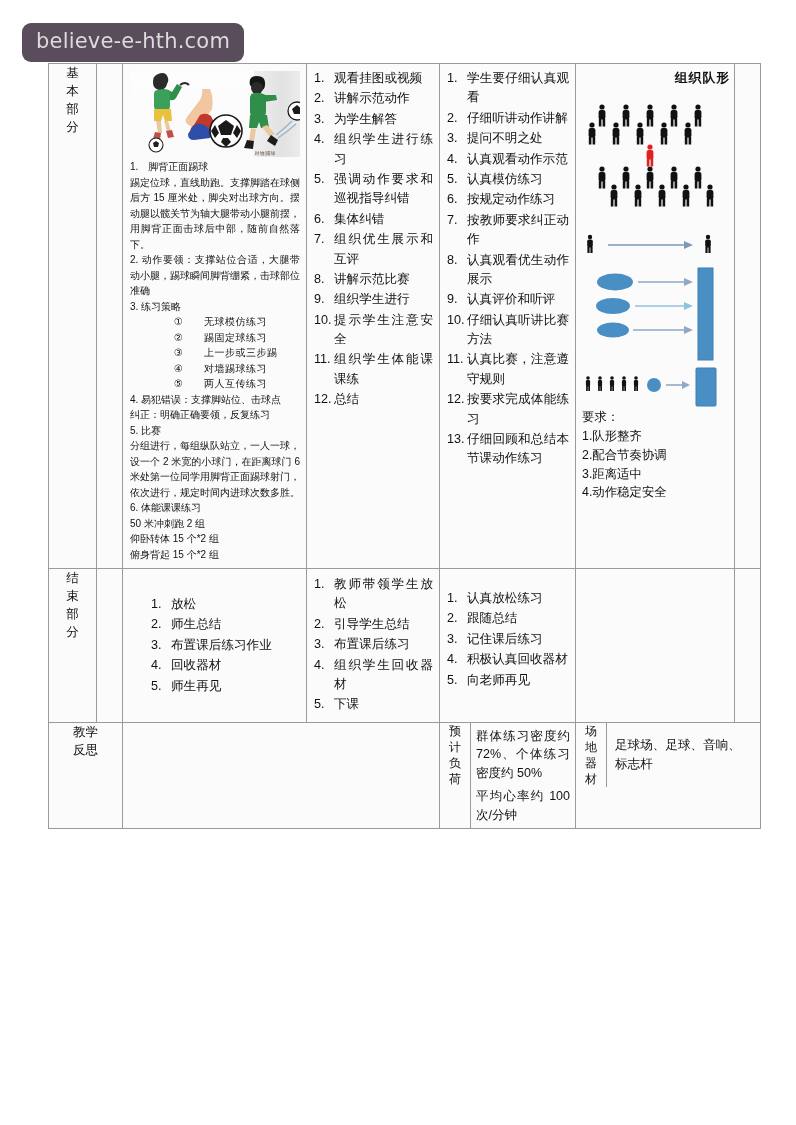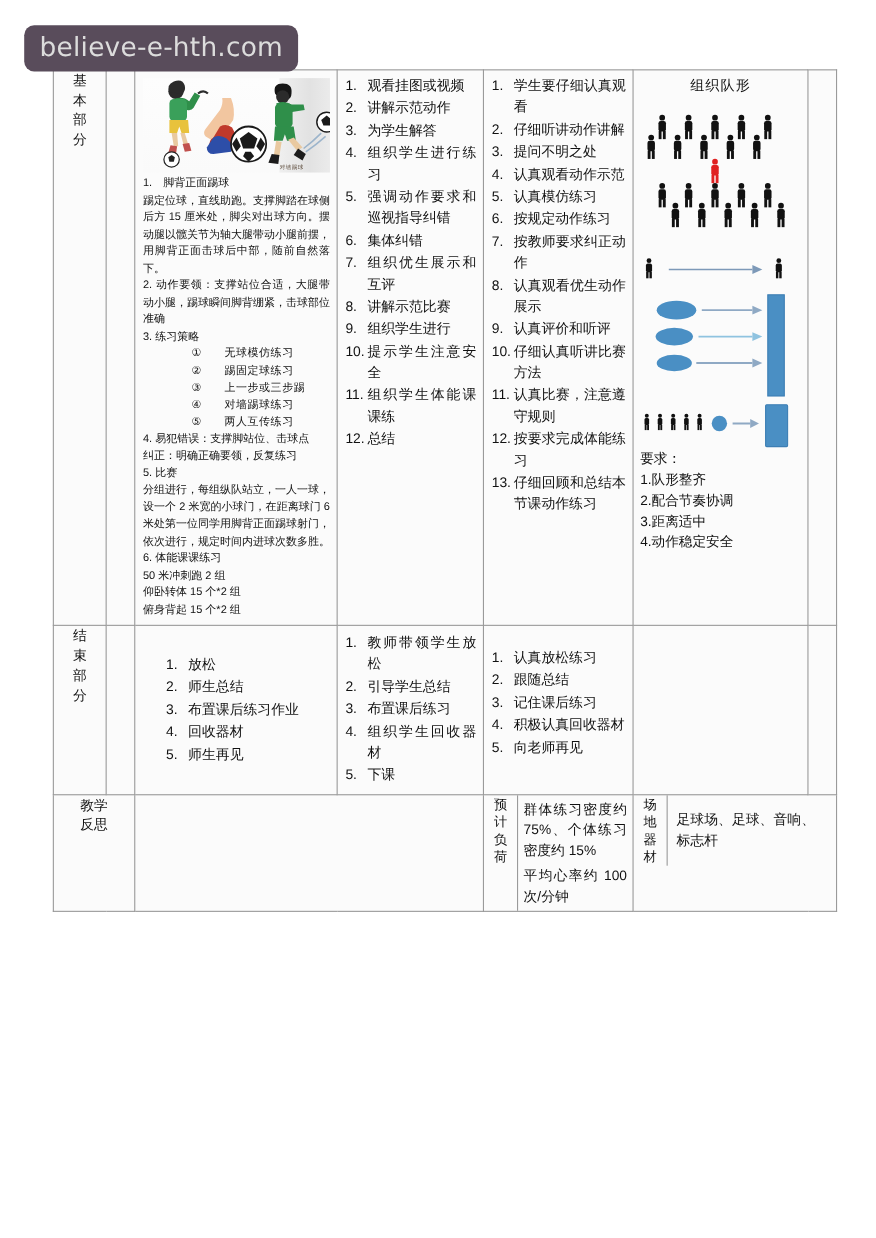--- a/index.html
+++ b/index.html
@@ -15,21 +15,21 @@
     overflow: hidden;
   }
 
   
   #watermark {
     position: absolute;
     left: 22px;
     top: 23px;
     background: #594c5b;
     color: #dcdcdc;
-    font-size: 24px;
+    font-size: 21px;
     line-height: 1;
     padding: 8px 14px 10px 14px;
     border-radius: 9px;
     letter-spacing: 0.2px;
     z-index: 40;
     font-family: "DejaVu Sans", sans-serif;
   }
 
   
   #sheet {
@@ -118,22 +118,22 @@
   }
 
   
   .form-panel {
     position: relative;
     padding: 4px 4px 6px 4px;
     font-size: 12.5px;
     color: #111;
   }
   .form-title {
-    text-align: center;
-    font-weight: normal;
+    text-align: right;
+    font-weight: bold;
     font-size: 12.8px;
     margin: 2px 0 7px 0;
     letter-spacing: 1px;
   }
   .req {
     font-size: 12.4px;
     line-height: 1.52;
     margin-top: 0;
     padding-left: 2px;
   }
@@ -489,21 +489,21 @@
       <table style="width:100%;border-collapse:collapse;table-layout:fixed;">
         <tbody>
               <tr>
           <td class="vert-label" style="width:30px;border:none;border-right:1px solid #9a9a9a;font-size:12px;line-height:1.35">
             <span>预</span>
             <span>计</span>
             <span>负</span>
             <span>荷</span>
           </td>
           <td style="border:none;vertical-align:top">
-            <div class="sum-text">群体练习密度约 75%、个体练习密度约 15%</div>
+            <div class="sum-text">群体练习密度约 72%、个体练习密度约 50%</div>
             <div class="sum-text" style="padding-top:0">平均心率约 100 次/分钟</div>
           </td>
         </tr>
       </tbody>
           </table>
     </td>
     <td colspan="2" style="padding:0">
       <table style="width:100%;border-collapse:collapse;table-layout:fixed;">
         <tbody>
               <tr>

